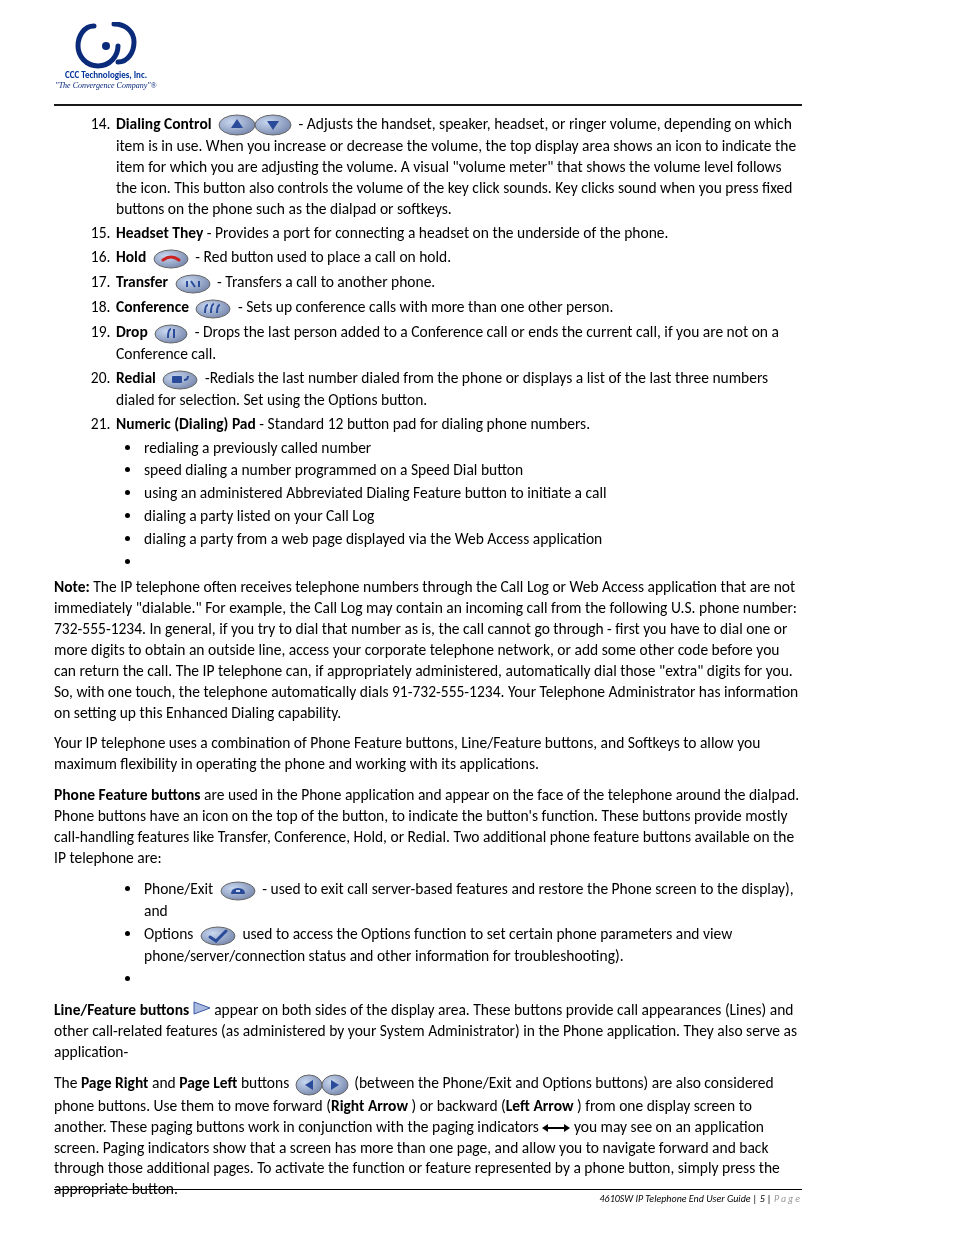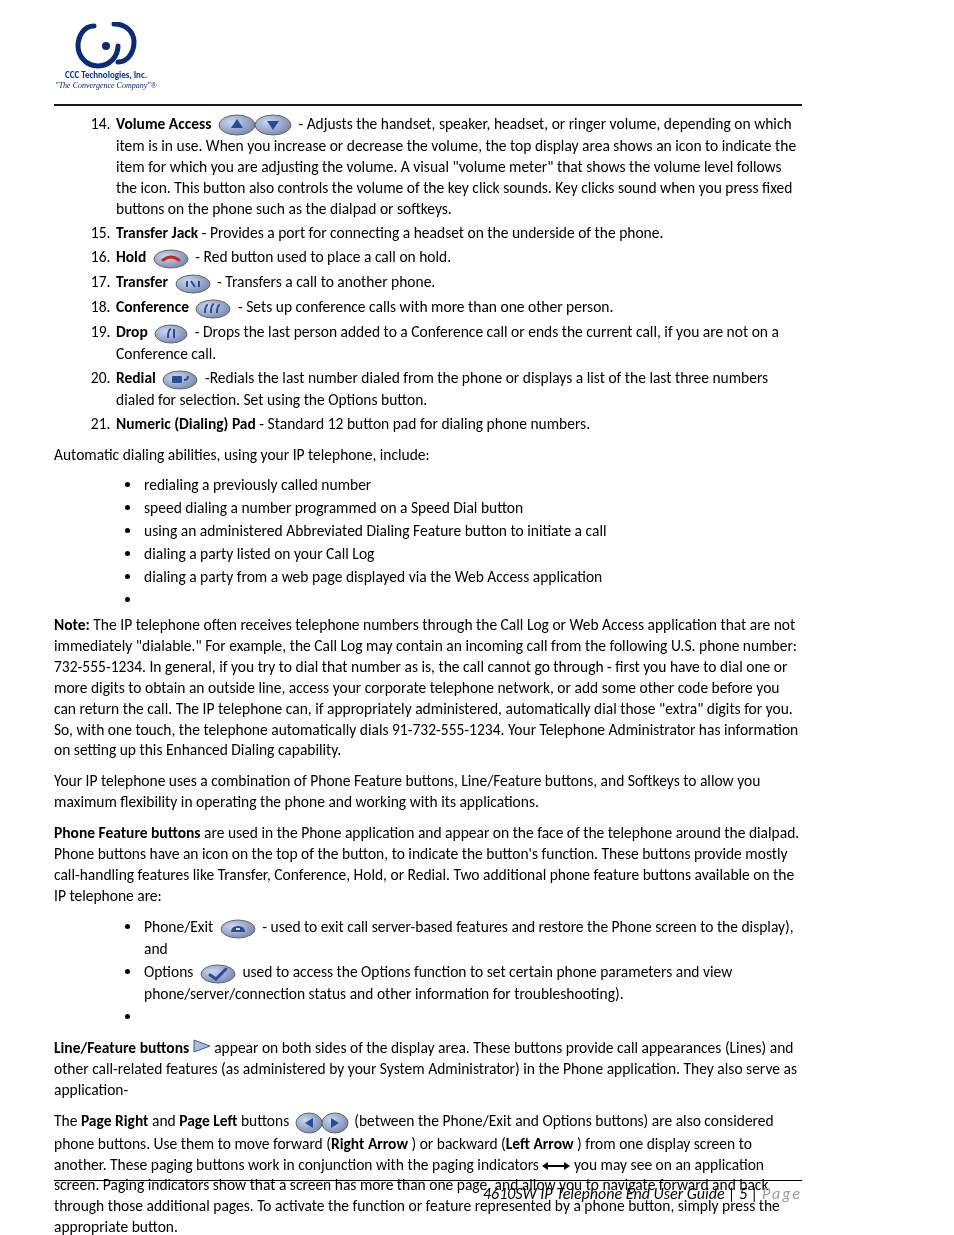--- a/index.html
+++ b/index.html
@@ -70,21 +70,21 @@
   .para.tight { margin: 4px 0; }
   b { font-weight: bold; }
   .footer {
     position: absolute;
     bottom: 30px;
     left: 54px;
     right: 54px;
     border-top: 1px solid #000;
     text-align: right;
     font-style: italic;
-    font-size: 16px;
+    font-size: 10px;
     padding-top: 2px;
     font-family: Calibri, Arial, sans-serif;
   }
   .footer .pnum { font-style: italic; }
   .footer .pg { color: #9a9a9a; letter-spacing: 2px; font-style: italic;}
   .arrow-icon {
     display:inline-block;
     font-weight:bold;
   }
   .line-feature-tri {
@@ -104,39 +104,39 @@
       <circle cx="32" cy="24" r="4" fill="#0a2a7a"></circle>
     </svg>
     <div class="logo-text1">CCC Technologies, Inc.</div>
     <div class="logo-text2">"The Convergence Company"®</div>
   </div>
 
   <hr class="hr">
 
   <ol class="numlist" start="14">
     <li>
-      <b>Volume Access</b>
+      <b>Dialing Control</b>
       <span class="icon-pill">
         <svg width="76" height="22">
           <defs>
             <radialGradient id="g1" cx="35%" cy="35%" r="70%">
                 <stop offset="0%" stop-color="#c8d8f0"></stop>
                 <stop offset="100%" stop-color="#7a8ab0"></stop>
               </radialGradient>
           </defs>
           <ellipse cx="20" cy="11" rx="18" ry="10" fill="url(#g1)" stroke="#666"></ellipse>
           <polygon points="20,5 14,14 26,14" fill="#2a4a9a"></polygon>
           <ellipse cx="56" cy="11" rx="18" ry="10" fill="url(#g1)" stroke="#666"></ellipse>
           <polygon points="56,16 50,7 62,7" fill="#2a4a9a"></polygon>
         </svg>
       </span>
       <span>- Adjusts the handset, speaker, headset, or ringer volume, depending on which item is in use. When you increase or decrease the volume, the top display area shows an icon to indicate the item for which you are adjusting the volume. A visual "volume meter" that shows the volume level follows the icon. This button also controls the volume of the key click sounds. Key clicks sound when you press fixed buttons on the phone such as the dialpad or softkeys.</span>
     </li>
     <li>
-      <b>Transfer Jack</b><span> - Provides a port for connecting a headset on the underside of the phone.</span>
+      <b>Headset They</b><span> - Provides a port for connecting a headset on the underside of the phone.</span>
     </li>
     <li>
       <b>Hold</b>
       <span class="icon-pill">
         <svg width="38" height="20">
             <ellipse cx="19" cy="10" rx="17" ry="9" fill="url(#g1)" stroke="#666"></ellipse>
             <path d="M11 11 Q19 5 27 11" fill="none" stroke="#cc2222" stroke-width="3" stroke-linecap="round"></path>
           </svg>
       </span>
       <span>- Red button used to place a call on hold.</span>
@@ -180,21 +180,20 @@
             <path d="M23 10 Q27 10 27 6" stroke="#2a4a9a" stroke-width="2" fill="none"></path>
           </svg>
       </span>
       <span>-Redials the last number dialed from the phone or displays a list of the last three numbers dialed for selection. Set using the Options button.</span>
     </li>
     <li>
       <b>Numeric (Dialing) Pad</b><span> - Standard 12 button pad for dialing phone numbers.</span>
     </li>
   </ol>
 
-  <div class="para">Automatic dialing abilities, using your IP telephone, include:</div>
 
   <ul class="bullets">
     <li>redialing a previously called number</li>
     <li>speed dialing a number programmed on a Speed Dial button</li>
     <li>using an administered Abbreviated Dialing Feature button to initiate a call</li>
     <li>dialing a party listed on your Call Log</li>
     <li>dialing a party from a web page displayed via the Web Access application</li>
     <li></li>
   </ul>
 

